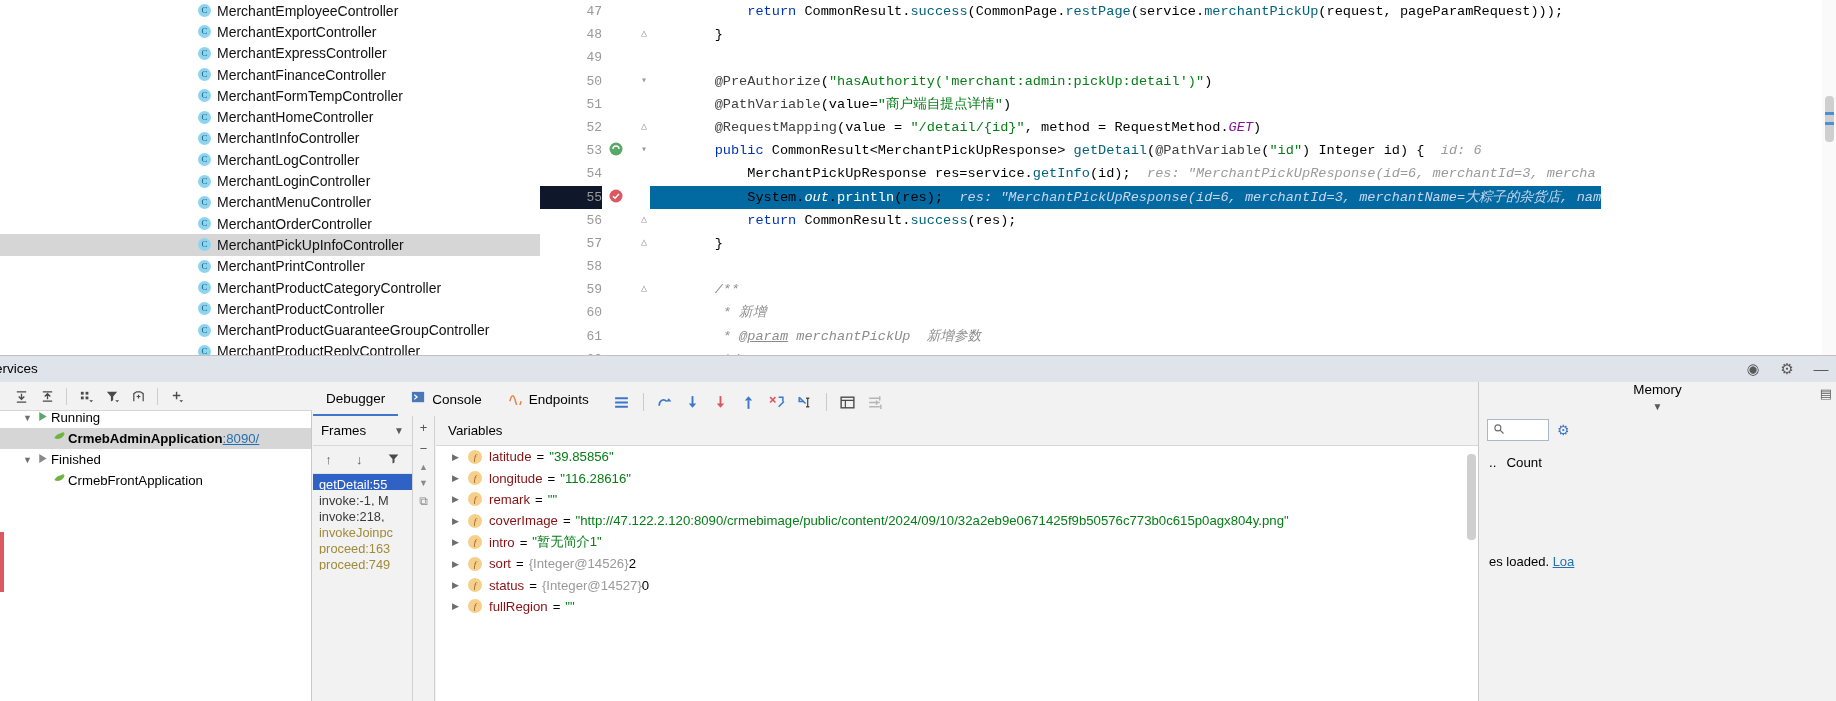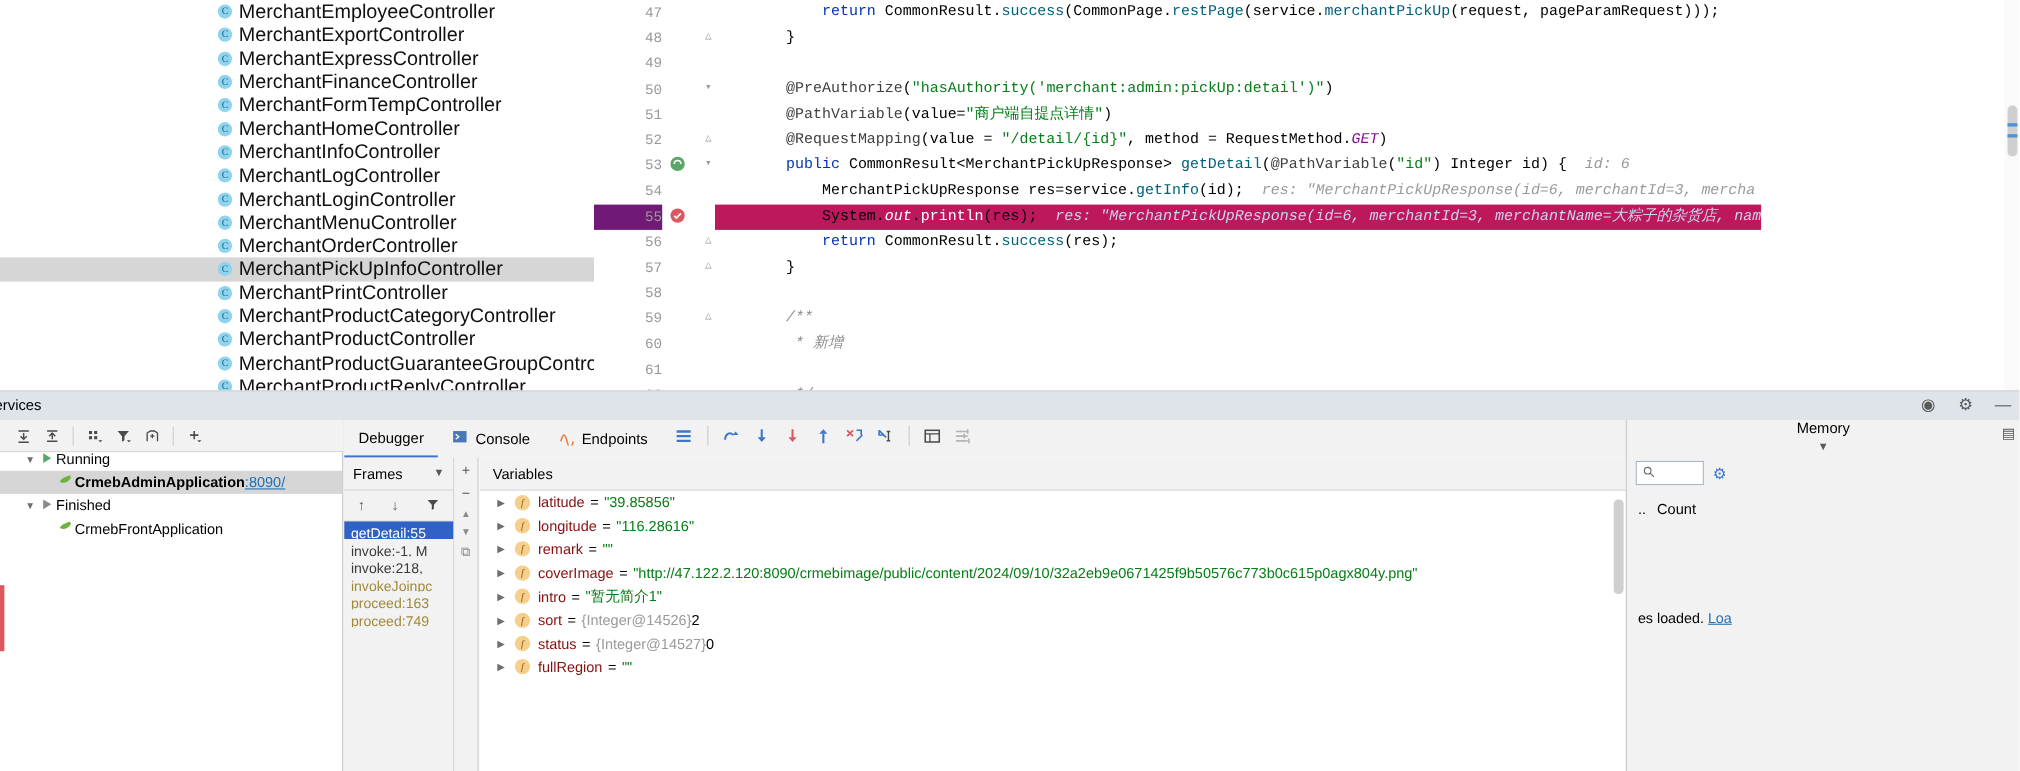--- a/index.html
+++ b/index.html
@@ -15,31 +15,31 @@
 
   
   .class-list { position:absolute; left:0; top:0; width:540px; height:355px; background:#fff; overflow:hidden; }
   .cls-row { height:21.3px; display:flex; align-items:center; padding-left:198px; white-space:nowrap; }
   .cls-row.selected { background:#d6d6d6; }
   .cls-icon {
     width:13px; height:13px; border-radius:50%; background:#8fd4ef;
     color:#16607e; font-size:9px; line-height:13px; text-align:center;
     margin-right:6px; flex:none; font-family:"Liberation Serif",serif;
   }
-  .cls-label { font-size:18px; color:#111; }
+  .cls-label { font-size:14px; color:#111; }
 
   
   .editor { position:absolute; left:540px; top:0; width:1296px; height:355px; background:#fff; overflow:hidden; }
   .ed-line { position:relative; height:23.2px; white-space:pre; font-family:"Liberation Mono", monospace; font-size:13.6px; }
-  .ed-line.hl .code-text { background:#be185d; }
+  .ed-line.hl .code-text { background:#0369a1; }
   .ln {
     position:absolute; left:0; top:0; width:62px; text-align:right;
     color:#999; font-family:"Liberation Mono",monospace; font-size:13px; line-height:23.2px;
   }
-  .ed-line.hl .ln { background:#701a75; }
+  .ed-line.hl .ln { background:#0f172a; }
   .gutter-icon { position:absolute; left:68px; top:2px; width:18px; height:18px; }
   .fold { position:absolute; left:98px; top:4px; width:12px; height:14px; color:#9a9a9a; font-size:10px; line-height:14px; text-align:center; }
   .code-text { position:absolute; left:110px; top:0; line-height:23.2px; padding-left:32px; display:inline-block; }
   .kw { color:#0033b3; }
   .ann { color:#404040; }
   .str { color:#067d17; }
   .meth { color:#00627a; }
   .field { color:#871094; font-style:italic; }
   .cmt { color:#8c8c8c; font-style:italic; }
   .hint { color:#9a9a9a; font-style:italic; }
@@ -71,21 +71,21 @@
   .twisty { width:13px; text-align:center; color:#6e6e6e; font-size:9px; flex:none; }
   .t-icon { width:17px; text-align:center; flex:none; font-size:12px; }
   .app-link { color:#2470b3; text-decoration:underline; }
   .bold { font-weight:bold; }
 
   
   .red-ribbon { position:absolute; left:0; top:150px; width:4px; height:60px; background:#db5860; }
 
   
   .dbg { position:absolute; left:313px; top:26px; width:1165px; height:320px; background:#f2f2f2; }
-  .dbg-tabs { position:absolute; left:0; top:0; width:1165px; height:34px; display:flex; align-items:flex-start; gap:0; }
+  .dbg-tabs { position:absolute; left:0; top:0; width:1165px; height:34px; display:flex; align-items:flex-end; gap:0; }
   .dtab { height:34px; display:flex; align-items:center; padding:0 13px; font-size:13.5px; gap:6px; }
   .dtab.active { border-bottom:2px solid #3d77cc; font-weight:normal; }
   .dtab-sep { width:1px; height:18px; background:#cacaca; margin:0 7px; }
   .stepbar { display:flex; align-items:center; gap:0; }
   .stepbtn { width:28px; height:28px; display:flex; align-items:center; justify-content:center; font-size:15px; }
 
   
   .frames { position:absolute; left:0; top:34px; width:100px; height:286px; background:#f2f2f2; border-right:1px solid #d0d0d0; }
   .frames-hdr { height:30px; display:flex; align-items:center; justify-content:space-between; padding:0 8px; font-size:13.3px; border-bottom:1px solid #d7d7d7; }
   .frames-tools { height:28px; display:flex; align-items:center; justify-content:space-around; color:#5a5a5a; font-size:13px; border-bottom:1px solid #e3e3e3; }
@@ -216,21 +216,21 @@
           <div class="ed-line"><span class="ln">54</span><span class="code-text">&nbsp;&nbsp;&nbsp;&nbsp;&nbsp;&nbsp;&nbsp;&nbsp;MerchantPickUpResponse res=service.<span class="meth">getInfo</span>(id);  <span class="hint">res: "MerchantPickUpResponse(id=6, merchantId=3, mercha</span></span></div>
           <div class="ed-line hl"><span class="ln">55</span><span class="gutter-icon"><svg width="16" height="16" viewBox="0 0 16 16">
                 <circle cx="8" cy="8" r="6.5" fill="#db5860"></circle>
                 <path d="M5 8.2l2 2 4-4.2" stroke="#fff" stroke-width="1.6" fill="none"></path>
               </svg></span><span class="code-text">&nbsp;&nbsp;&nbsp;&nbsp;&nbsp;&nbsp;&nbsp;&nbsp;System.<span class="field">out</span>.<span class="meth">println</span>(res);  <span class="hint">res: "MerchantPickUpResponse(id=6, merchantId=3, merchantName=大粽子的杂货店, nam</span></span></div>
           <div class="ed-line"><span class="ln">56</span><span class="fold">△</span><span class="code-text">&nbsp;&nbsp;&nbsp;&nbsp;&nbsp;&nbsp;&nbsp;&nbsp;<span class="kw">return</span> CommonResult.<span class="meth">success</span>(res);</span></div>
           <div class="ed-line"><span class="ln">57</span><span class="fold">△</span><span class="code-text">&nbsp;&nbsp;&nbsp;&nbsp;}</span></div>
           <div class="ed-line"><span class="ln">58</span><span class="code-text"></span></div>
           <div class="ed-line"><span class="ln">59</span><span class="fold">△</span><span class="code-text"><span class="cmt">    /**</span></span></div>
           <div class="ed-line"><span class="ln">60</span><span class="code-text"><span class="cmt">     * 新增</span></span></div>
-          <div class="ed-line"><span class="ln">61</span></div>
+          <div class="ed-line"><span class="ln">61</span><span class="code-text"><span class="cmt">     * <u>@param</u> <i>merchantPickUp</i>  新增参数</span></span></div>
           <div class="ed-line"><span class="ln">62</span><span class="code-text"><span class="cmt">     */</span></span></div>
         </div>
       <div class="ed-scroll">
         <div class="ed-thumb"></div>
         <div class="ed-mark" style="top:112px;background:#4a90d9;"></div>
         <div class="ed-mark" style="top:122px;background:#4a90d9;"></div>
       </div>
     </div>
   </div>
 

